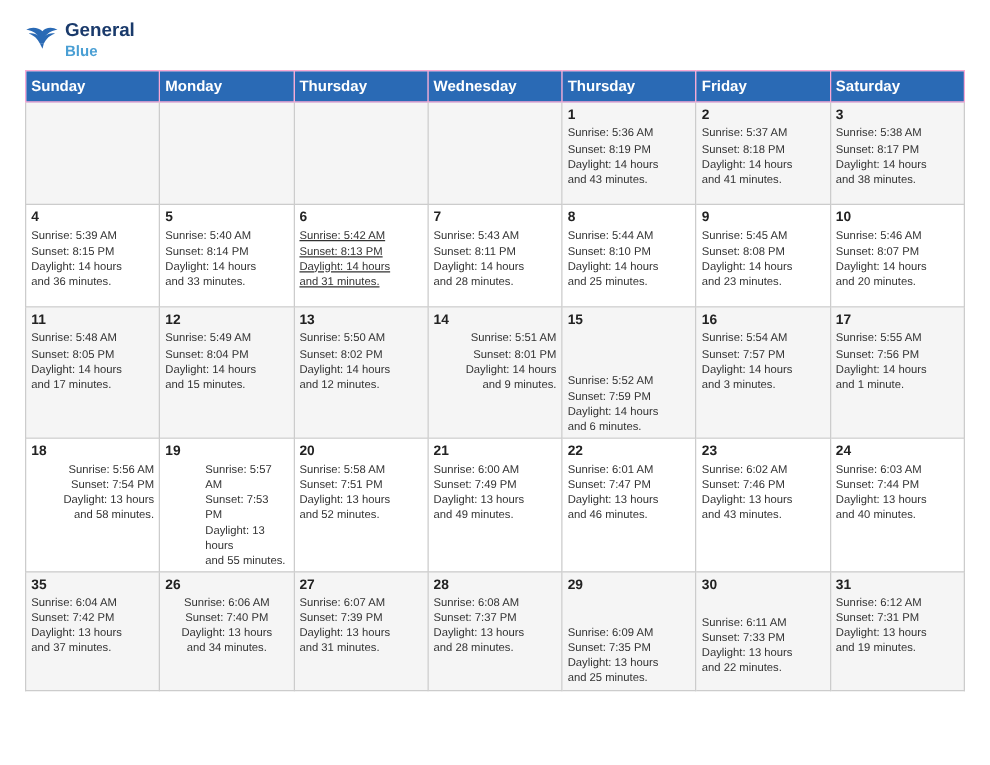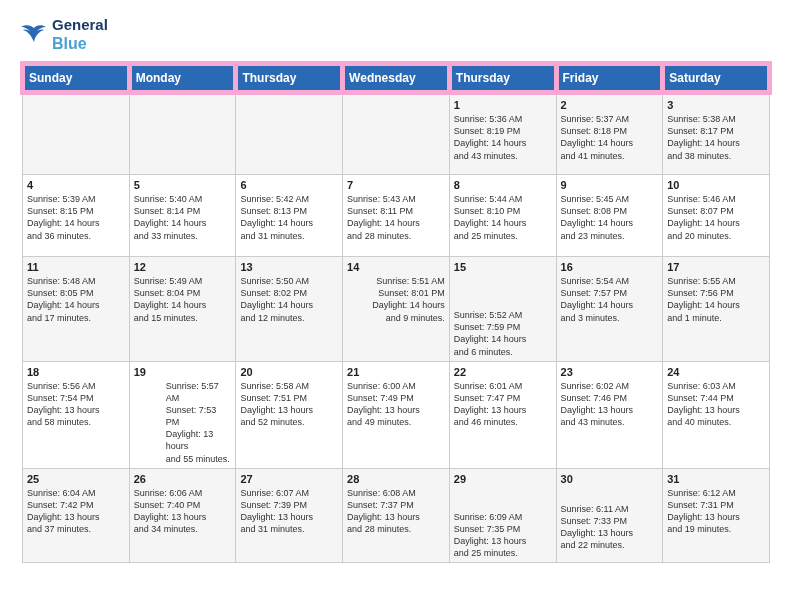--- a/index.html
+++ b/index.html
@@ -48,21 +48,21 @@
       border-collapse: collapse;
       table-layout: fixed;
     }
     thead tr th {
       background: #2a6ab5;
       color: #fff;
       font-size: 12px;
       font-weight: bold;
       padding: 5px 4px;
       text-align: left;
-      border: 5px solid #f9a8d4;
+      border: 1px solid #f9a8d4;
     }
     tbody tr td {
       border: 1px solid #ccc;
       vertical-align: top;
       padding: 4px 4px 3px 4px;
       font-size: 9.5px;
       color: #222;
       height: 82px;
     }
     tbody tr:nth-child(odd) td {
@@ -91,21 +91,21 @@
 
 <div class="page">
   <div class="header">
     <div class="logo">
       <svg class="logo-bird" viewBox="0 0 28 22" fill="none" xmlns="http://www.w3.org/2000/svg">
         <path d="M14 4 C16 1, 22 0, 26 3 C22 3, 19 5, 16 8 C18 6, 22 5, 24 6 C20 7, 17 10, 15 14 L12 14 C10 10, 7 7, 3 6 C5 5, 9 6, 11 8 C8 5, 5 3, 1 3 C5 0, 11 1, 14 4Z" fill="#2a6ab5"></path>
         <path d="M12 14 L15 14 L14 18 Z" fill="#2a6ab5"></path>
       </svg>
       <div>
         <div style="font-size:15px;font-weight:bold;color:#1a3a6b;line-height:1.2">General</div>
-        <div style="font-size:16px;font-weight:bold;color:#4a9fd4;line-height:1.2">Blue</div>
+        <div style="font-size:12px;font-weight:bold;color:#4a9fd4;line-height:1.2">Blue</div>
       </div>
     </div>
     <div class="title-block">
       <div class="main-title"></div>
       <div class="subtitle"></div>
     </div>
   </div>
 
   <table>
     <thead>
@@ -157,21 +157,21 @@
           </td>
           <td>
             <span class="day-num">5</span>
             <div class="cell-content" style="white-space: pre-line;">Sunrise: 5:40 AM
 Sunset: 8:14 PM
 Daylight: 14 hours
 and 33 minutes.</div>
           </td>
           <td>
             <span class="day-num">6</span>
-            <div class="cell-content" style="white-space: pre-line;">Sunrise: 5:42 AM
+            <div class="cell-content" style="white-space: pre-line; text-decoration: underline;">Sunrise: 5:42 AM
 Sunset: 8:13 PM
 Daylight: 14 hours
 and 31 minutes.</div>
           </td>
           <td>
             <span class="day-num">7</span>
             <div class="cell-content" style="white-space: pre-line;">Sunrise: 5:43 AM
 Sunset: 8:11 PM
 Daylight: 14 hours
 and 28 minutes.</div>
@@ -245,21 +245,21 @@
             <span class="day-num">17</span>
             <div class="cell-content" style="white-space: pre-line;">Sunrise: 5:55 AM
 Sunset: 7:56 PM
 Daylight: 14 hours
 and 1 minute.</div>
           </td>
         </tr>
         <tr>
           <td>
             <span class="day-num">18</span>
-            <div class="cell-content" style="white-space: pre-line;">Sunrise: 5:56 AM
+            <div class="cell-content" style="white-space: pre-line; text-align: right;">Sunrise: 5:56 AM
 Sunset: 7:54 PM
 Daylight: 13 hours
 and 58 minutes.</div>
           </td>
           <td>
             <span class="day-num">19</span>
             <div class="cell-content" style="white-space: pre-line; margin-left: 32px;">Sunrise: 5:57 AM
 Sunset: 7:53 PM
 Daylight: 13 hours
 and 55 minutes.</div>
@@ -295,29 +295,29 @@
           <td>
             <span class="day-num">24</span>
             <div class="cell-content" style="white-space: pre-line;">Sunrise: 6:03 AM
 Sunset: 7:44 PM
 Daylight: 13 hours
 and 40 minutes.</div>
           </td>
         </tr>
         <tr>
           <td>
-            <span class="day-num">25</span>
+            <span class="day-num">35</span>
             <div class="cell-content" style="white-space: pre-line;">Sunrise: 6:04 AM
 Sunset: 7:42 PM
 Daylight: 13 hours
 and 37 minutes.</div>
           </td>
           <td>
             <span class="day-num">26</span>
-            <div class="cell-content" style="white-space: pre-line;">Sunrise: 6:06 AM
+            <div class="cell-content" style="white-space: pre-line; text-align: center;">Sunrise: 6:06 AM
 Sunset: 7:40 PM
 Daylight: 13 hours
 and 34 minutes.</div>
           </td>
           <td>
             <span class="day-num">27</span>
             <div class="cell-content" style="white-space: pre-line;">Sunrise: 6:07 AM
 Sunset: 7:39 PM
 Daylight: 13 hours
 and 31 minutes.</div>

